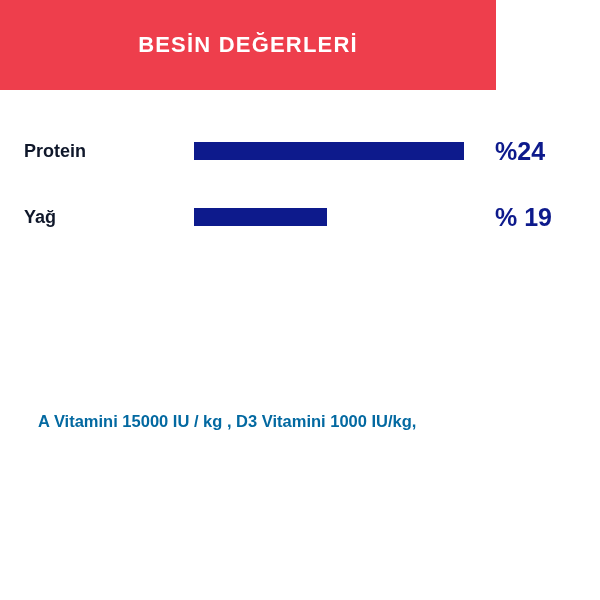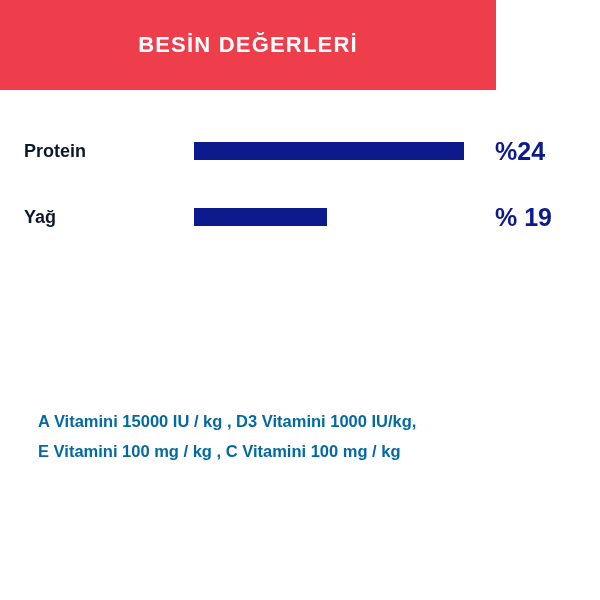--- a/index.html
+++ b/index.html
@@ -130,16 +130,15 @@
       </div>
       <span class="nutrient-value">% 19</span>
     </div>
 
 
 
   </div>
 
   <div id="vitamin-note">
     <span class="vitamin-note-line">A Vitamini 15000 IU / kg , D3 Vitamini 1000 IU/kg,</span>
-    <span class="vitamin-note-line">E Vitamini 100 mg / kg , C Vitamini 100 mg / kg</span>
   </div>
 
 </div>
 
 </body></html>

